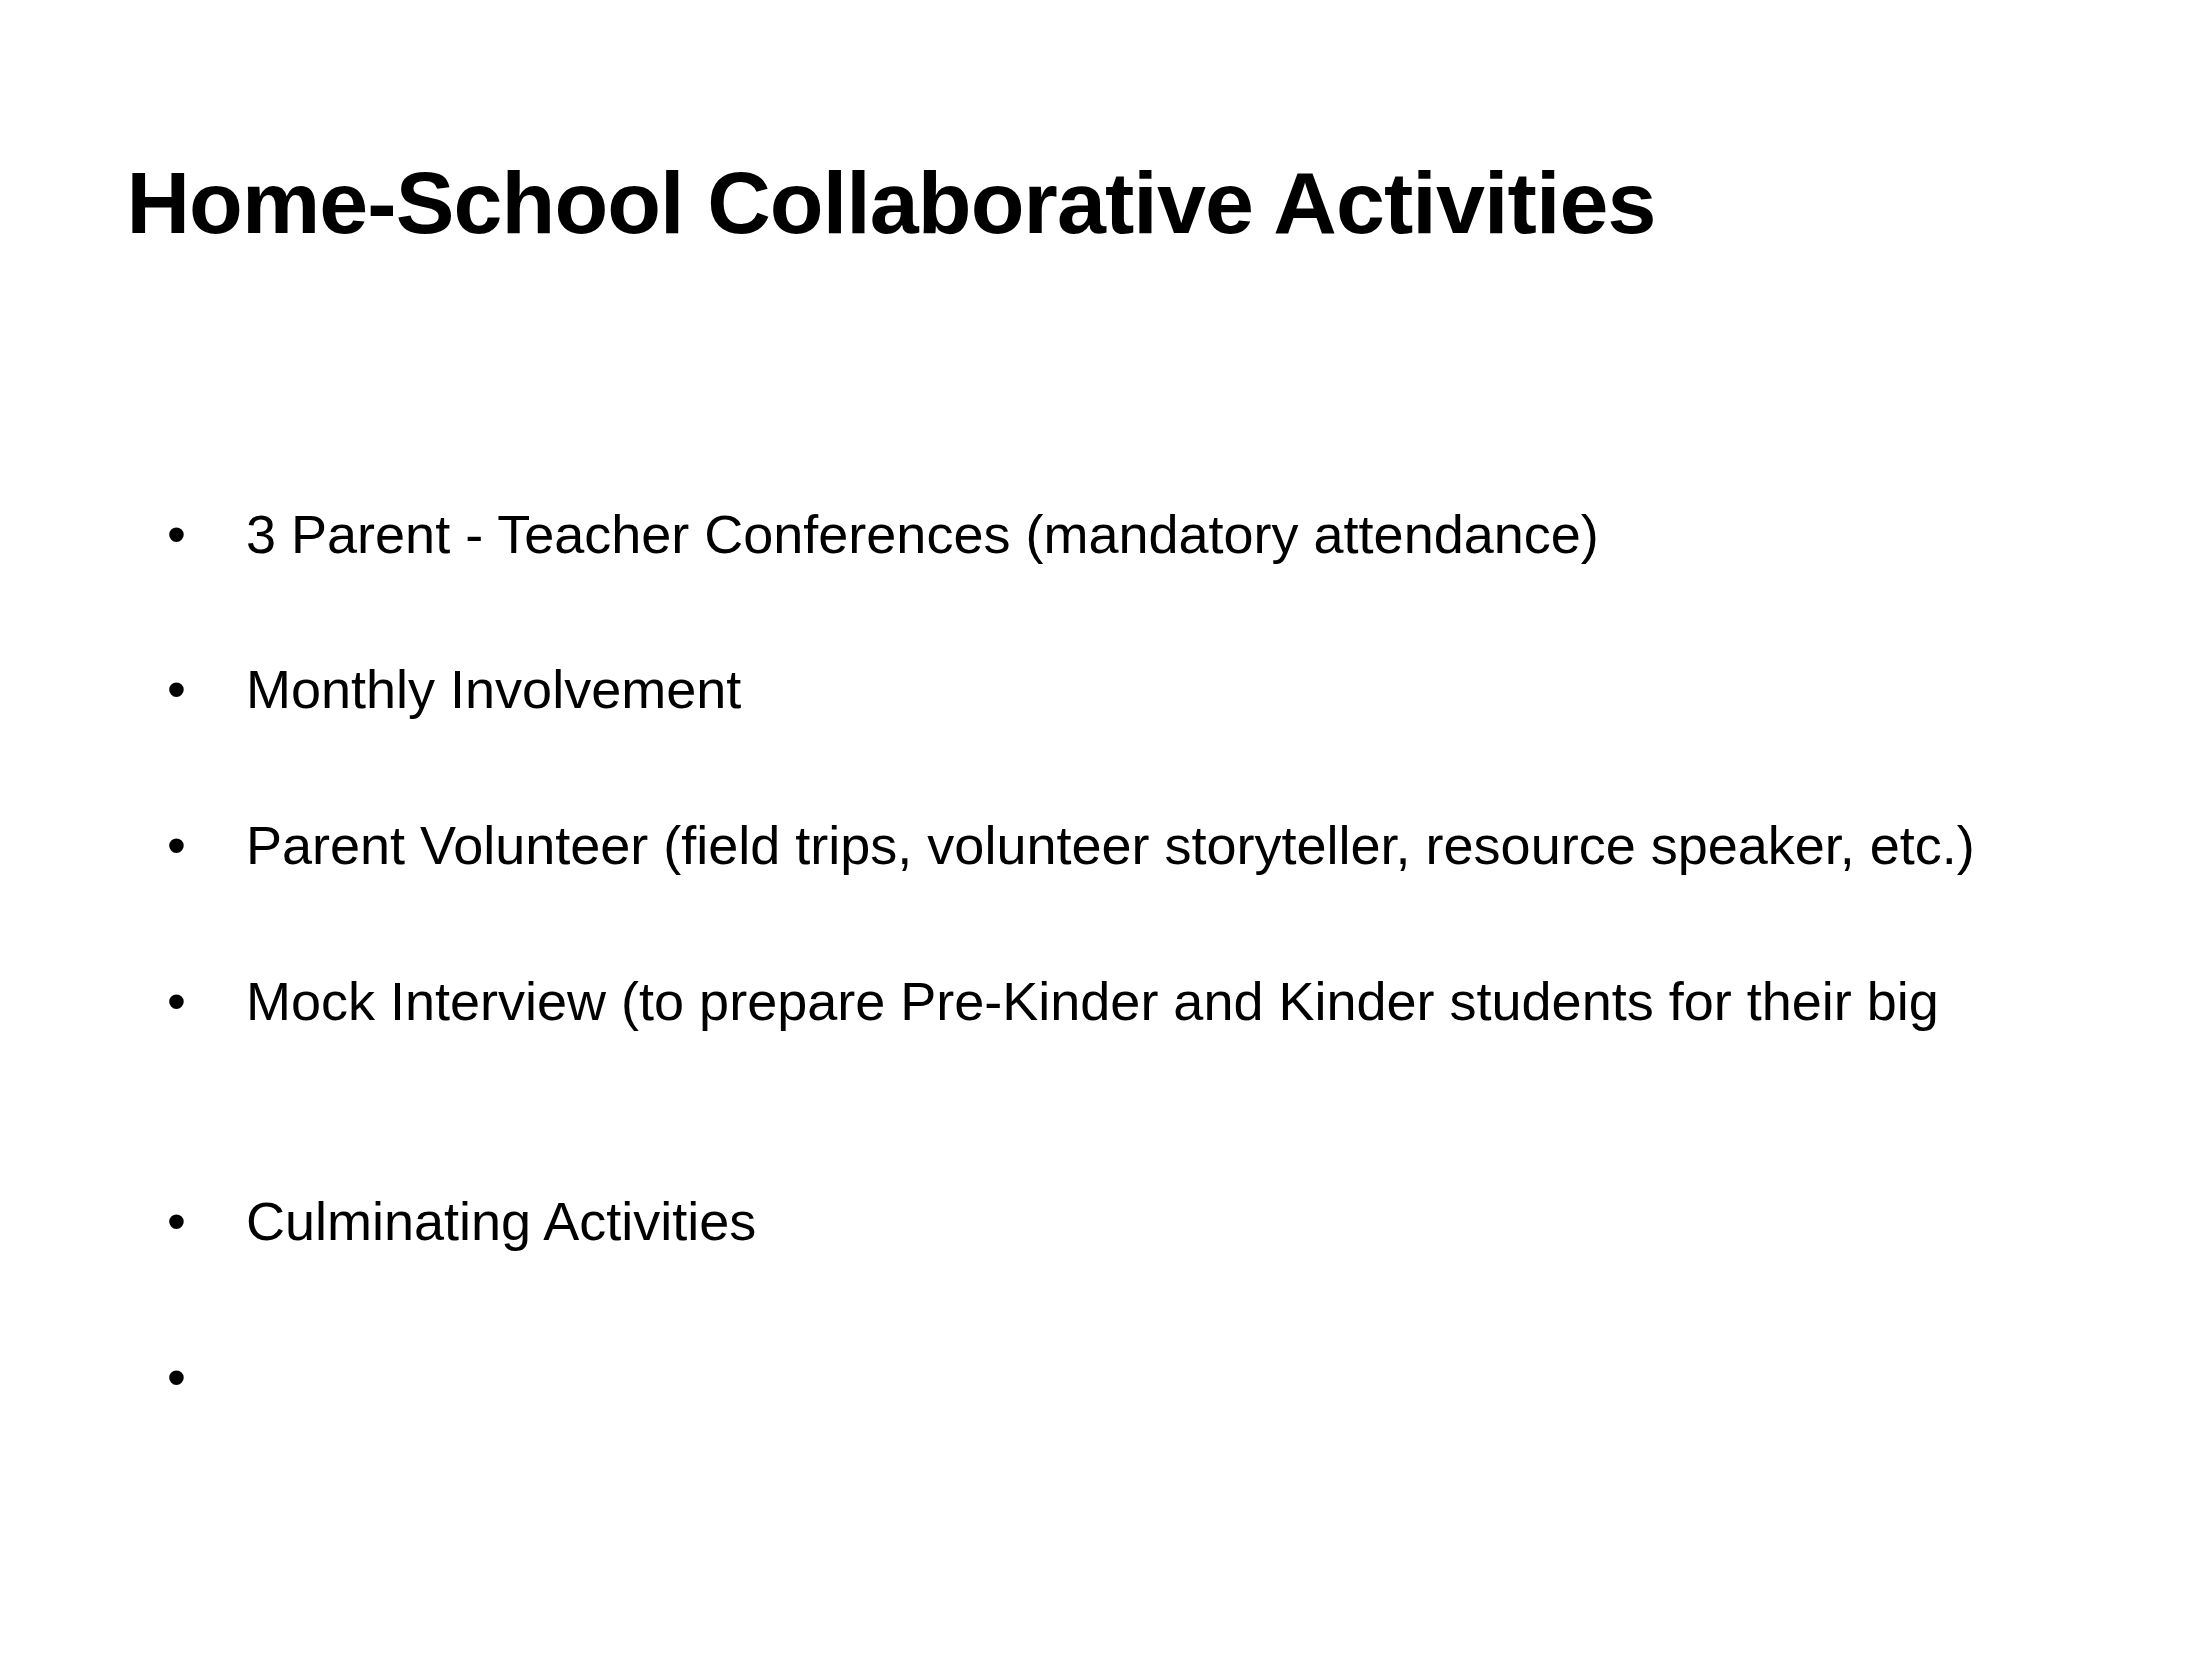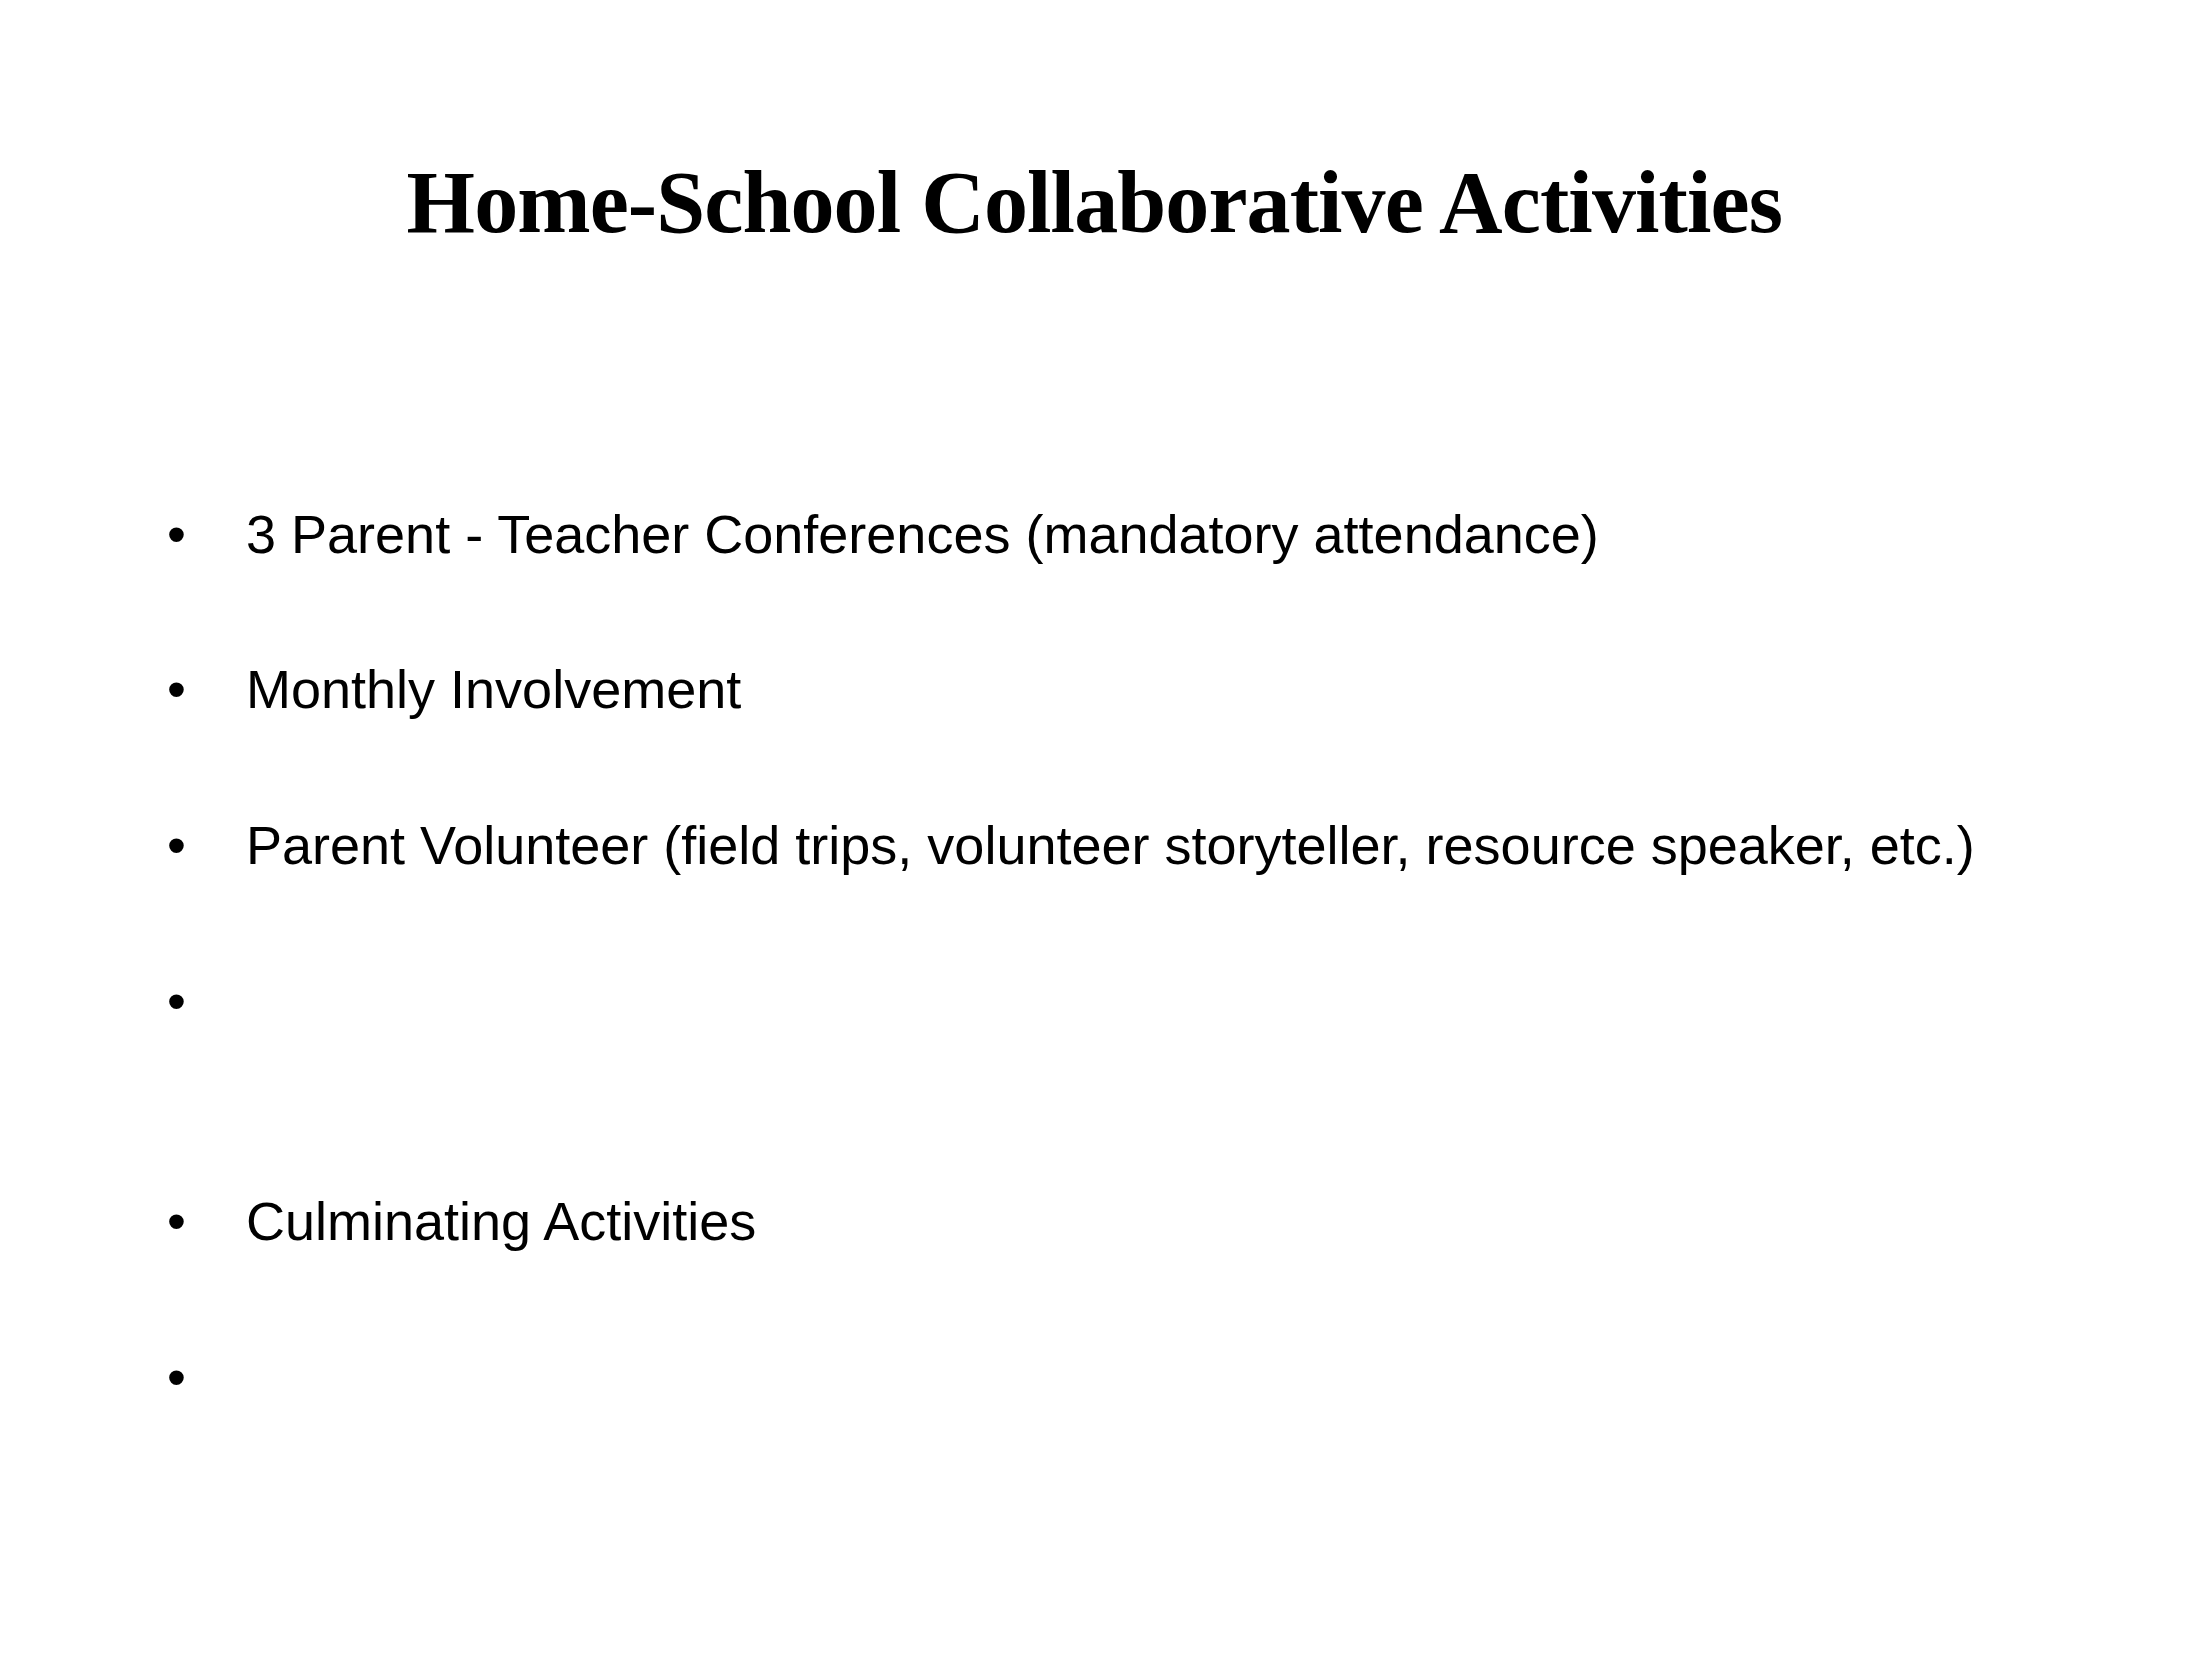--- a/index.html
+++ b/index.html
@@ -1,19 +1,19 @@
 <!DOCTYPE html>
 <html style="font-size:14.3px"><head>
 <meta charset="utf-8">
 <style>
   html, body { margin:0; padding:0; background:#ffffff; }
   body { width:2205px; height:1653px; position:relative; overflow:hidden;
          font-family:"Liberation Sans", sans-serif; color:#000; }
-  .title { position:absolute; left:0; width:1782px; top:150px; text-align:right;
-           font-weight:bold; font-size:88px; line-height:105px; letter-spacing:-0.9px;font-family:Liberation Serif, serif; }
+  .title { position:absolute; left:0; width:1782px; top:150px; text-align:center;
+           font-weight:bold; font-size:88px; line-height:105px; letter-spacing:-0.9px; }
   .title span { display:block; }
   .list { position:absolute; left:0; top:502px; width:2205px; margin:0; padding:0; list-style:none; }
   .item { position:absolute; left:0; width:2205px; font-size:54px; line-height:64px; }
   .bullet { position:absolute; left:167px; top:0; width:27px; }
   .text { position:absolute; left:246px; width:1791px; }
 </style>
 </head>
 <body>
 
 <div class="title">
@@ -35,20 +35,21 @@
   </div>
   <div class="item" style="top:311px;">
     <span class="bullet">•</span>
     <div class="text">
       <div>Parent Volunteer (field trips, volunteer storyteller, resource speaker, etc.)</div>
     </div>
   </div>
   <div class="item" style="top:467px;">
     <span class="bullet">•</span>
     <div class="text">
+      <div>Mock Interview (to prepare Pre-Kinder and Kinder students for their big</div>
     </div>
   </div>
   <div class="item" style="top:687px;">
     <span class="bullet">•</span>
     <div class="text">
       <div>Culminating Activities</div>
     </div>
   </div>
   <div class="item" style="top:843px;">
     <span class="bullet">•</span>

